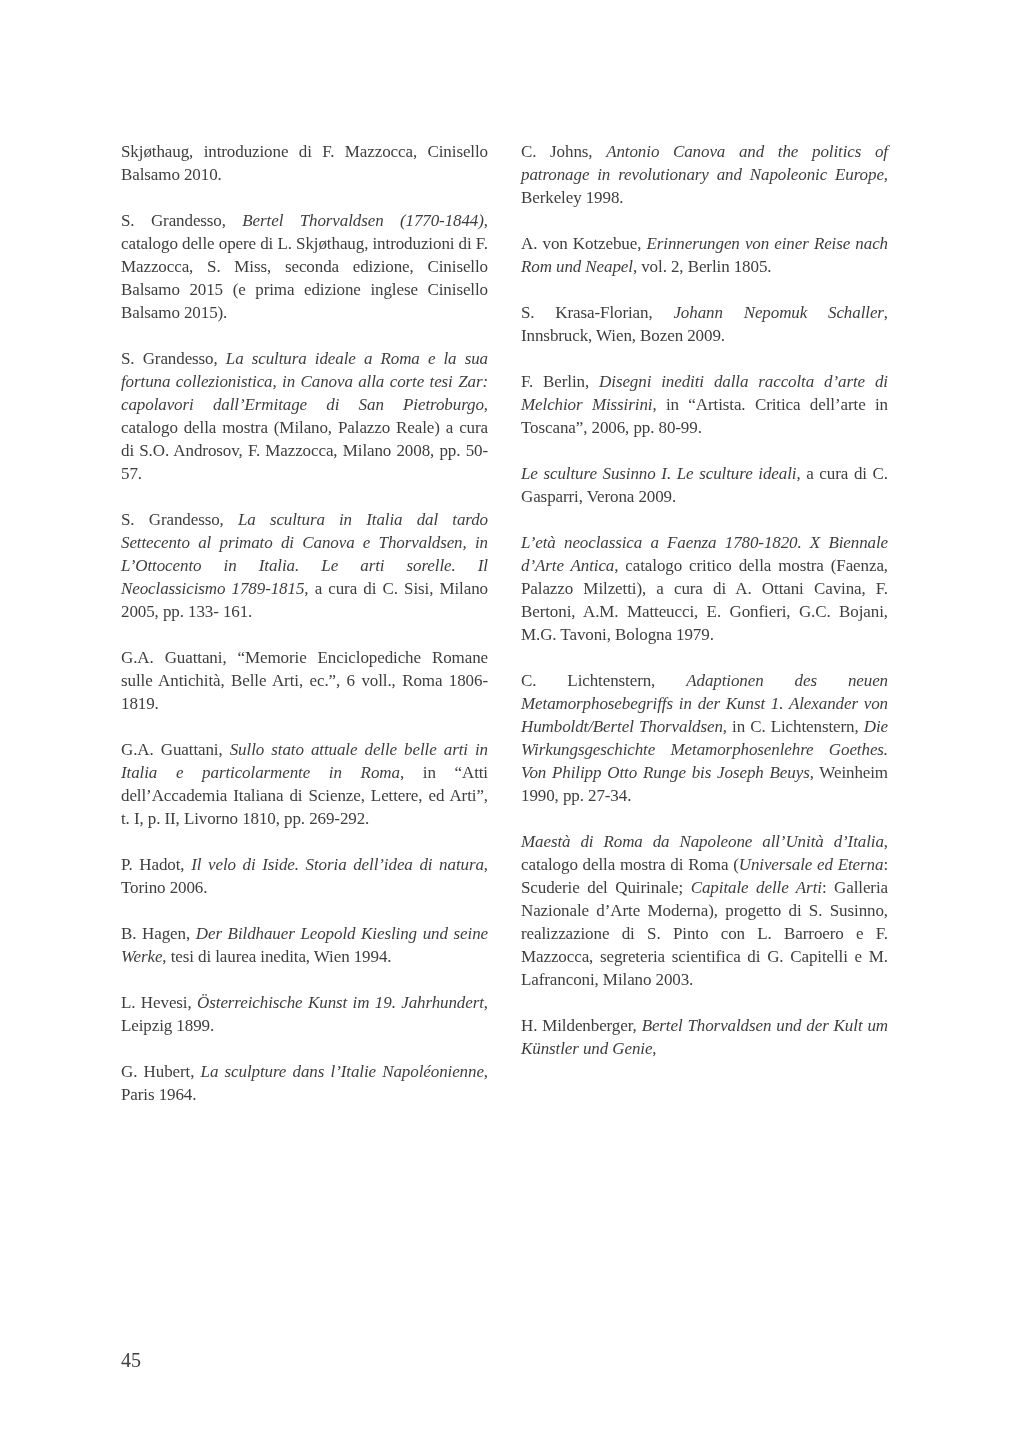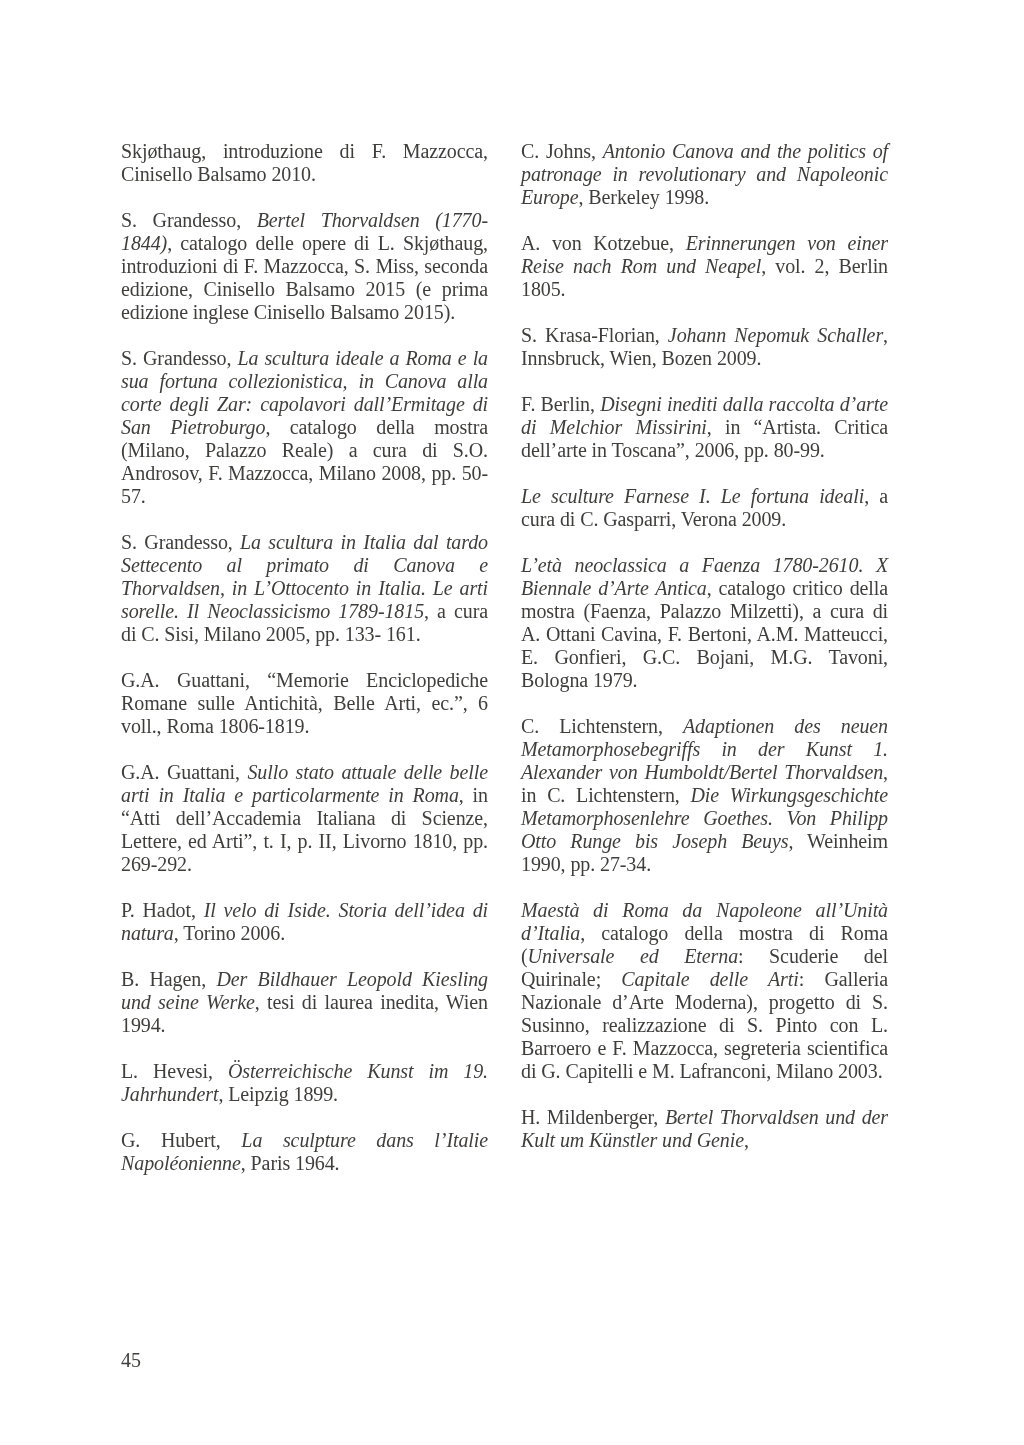--- a/index.html
+++ b/index.html
@@ -26,21 +26,21 @@
     top: 140px;
     width: 767px;
     display: flex;
     gap: 33px;
   }
   .col {
     width: 367px;
   }
   p.entry {
     margin: 0 0 23px 0;
-    font-size: 20px;
+    font-size: 17px;
     line-height: 23px;
     text-align: justify;
     letter-spacing: -0.1px;
   }
   p.entry:last-child {
     margin-bottom: 10px;
   }
   .italic {
     font-style: italic;
   }
@@ -55,35 +55,35 @@
   }
 </style>
 </head>
 <body>
 
 <div class="page">
   <main class="columns">
     <section class="col">
         <p class="entry"><span>Skjøthaug, introduzione di F. Mazzocca, Cinisello Balsamo 2010.</span></p>
         <p class="entry"><span>S. Grandesso, </span><span class="italic">Bertel Thorvaldsen (1770-1844)</span><span>, catalogo delle opere di L. Skjøthaug, introduzioni di F. Mazzocca, S. Miss, seconda edizione, Cinisello Balsamo 2015 (e prima edizione inglese Cinisello Balsamo 2015).</span></p>
-        <p class="entry"><span>S. Grandesso, </span><span class="italic">La scultura ideale a Roma e la sua fortuna collezionistica, in Canova alla corte degli Zar: capolavori dall’Ermitage di San Pietroburgo</span><span>, catalogo della mostra (Milano, Palazzo Reale) a cura di S.O. Androsov, F. Mazzocca, Milano 2008, pp. 50-57.</span></p>
+        <p class="entry"><span>S. Grandesso, </span><span class="italic">La scultura ideale a Roma e la sua fortuna collezionistica, in Canova alla corte tesi Zar: capolavori dall’Ermitage di San Pietroburgo</span><span>, catalogo della mostra (Milano, Palazzo Reale) a cura di S.O. Androsov, F. Mazzocca, Milano 2008, pp. 50-57.</span></p>
         <p class="entry"><span>S. Grandesso, </span><span class="italic">La scultura in Italia dal tardo Settecento al primato di Canova e Thorvaldsen, in L’Ottocento in Italia. Le arti sorelle. Il Neoclassicismo 1789-1815</span><span>, a cura di C. Sisi, Milano 2005, pp. 133- 161.</span></p>
         <p class="entry"><span>G.A. Guattani, “Memorie Enciclopediche Romane sulle Antichità, Belle Arti, ec.”, 6 voll., Roma 1806-1819.</span></p>
         <p class="entry"><span>G.A. Guattani, </span><span class="italic">Sullo stato attuale delle belle arti in Italia e particolarmente in Roma</span><span>, in “Atti dell’Accademia Italiana di Scienze, Lettere, ed Arti”, t. I, p. II, Livorno 1810, pp. 269-292.</span></p>
         <p class="entry"><span>P. Hadot, </span><span class="italic">Il velo di Iside. Storia dell’idea di natura</span><span>, Torino 2006.</span></p>
         <p class="entry"><span>B. Hagen, </span><span class="italic">Der Bildhauer Leopold Kiesling und seine Werke</span><span>, tesi di laurea inedita, Wien 1994.</span></p>
         <p class="entry"><span>L. Hevesi, </span><span class="italic">Österreichische Kunst im 19. Jahrhundert</span><span>, Leipzig 1899.</span></p>
         <p class="entry"><span>G. Hubert, </span><span class="italic">La sculpture dans l’Italie Napoléonienne</span><span>, Paris 1964.</span></p>
       </section>
     <section class="col">
         <p class="entry"><span>C. Johns, </span><span class="italic">Antonio Canova and the politics of patronage in revolutionary and Napoleonic Europe</span><span>, Berkeley 1998.</span></p>
         <p class="entry"><span>A. von Kotzebue, </span><span class="italic">Erinnerungen von einer Reise nach Rom und Neapel</span><span>, vol. 2, Berlin 1805.</span></p>
         <p class="entry"><span>S. Krasa-Florian, </span><span class="italic">Johann Nepomuk Schaller</span><span>, Innsbruck, Wien, Bozen 2009.</span></p>
         <p class="entry"><span>F. Berlin, </span><span class="italic">Disegni inediti dalla raccolta d’arte di Melchior Missirini</span><span>, in “Artista. Critica dell’arte in Toscana”, 2006, pp. 80-99.</span></p>
-        <p class="entry"><span class="italic">Le sculture Farnese I. Le fortuna ideali</span><span>, a cura di C. Gasparri, Verona 2009.</span></p>
-        <p class="entry"><span class="italic">L’età neoclassica a Faenza 1780-2610. X Biennale d’Arte Antica</span><span>, catalogo critico della mostra (Faenza, Palazzo Milzetti), a cura di A. Ottani Cavina, F. Bertoni, A.M. Matteucci, E. Gonfieri, G.C. Bojani, M.G. Tavoni, Bologna 1979.</span></p>
+        <p class="entry"><span class="italic">Le sculture Susinno I. Le sculture ideali</span><span>, a cura di C. Gasparri, Verona 2009.</span></p>
+        <p class="entry"><span class="italic">L’età neoclassica a Faenza 1780-1820. X Biennale d’Arte Antica</span><span>, catalogo critico della mostra (Faenza, Palazzo Milzetti), a cura di A. Ottani Cavina, F. Bertoni, A.M. Matteucci, E. Gonfieri, G.C. Bojani, M.G. Tavoni, Bologna 1979.</span></p>
         <p class="entry"><span>C. Lichtenstern, </span><span class="italic">Adaptionen des neuen Metamorphosebegriffs in der Kunst 1. Alexander von Humboldt/Bertel Thorvaldsen</span><span>, in C. Lichtenstern, </span><span class="italic">Die Wirkungsgeschichte Metamorphosenlehre Goethes. Von Philipp Otto Runge bis Joseph Beuys</span><span>, Weinheim 1990, pp. 27-34.</span></p>
         <p class="entry"><span class="italic">Maestà di Roma da Napoleone all’Unità d’Italia</span><span>, catalogo della mostra di Roma (</span><span class="italic">Universale ed Eterna</span><span>: Scuderie del Quirinale; </span><span class="italic">Capitale delle Arti</span><span>: Galleria Nazionale d’Arte Moderna), progetto di S. Susinno, realizzazione di S. Pinto con L. Barroero e F. Mazzocca, segreteria scientifica di G. Capitelli e M. Lafranconi, Milano 2003.</span></p>
         <p class="entry"><span>H. Mildenberger, </span><span class="italic">Bertel Thorvaldsen und der Kult um Künstler und Genie</span><span>,</span></p>
       </section>
   </main>
   <div class="page-number">45</div>
 </div>
 
 </body></html>

